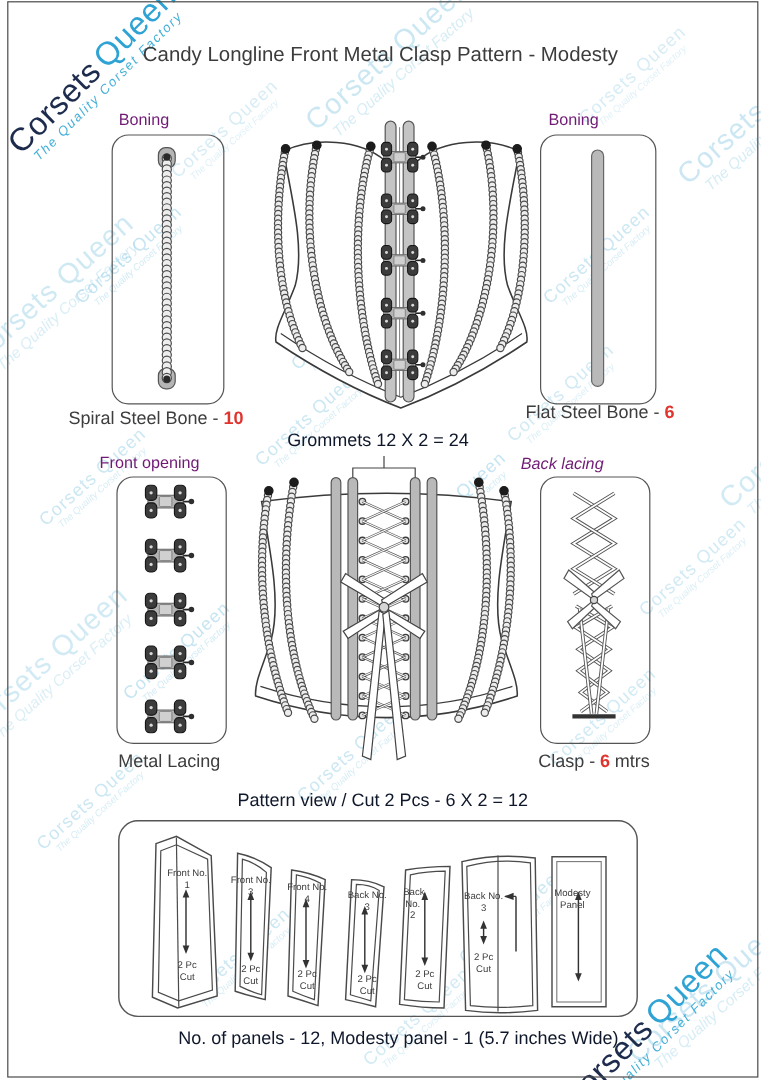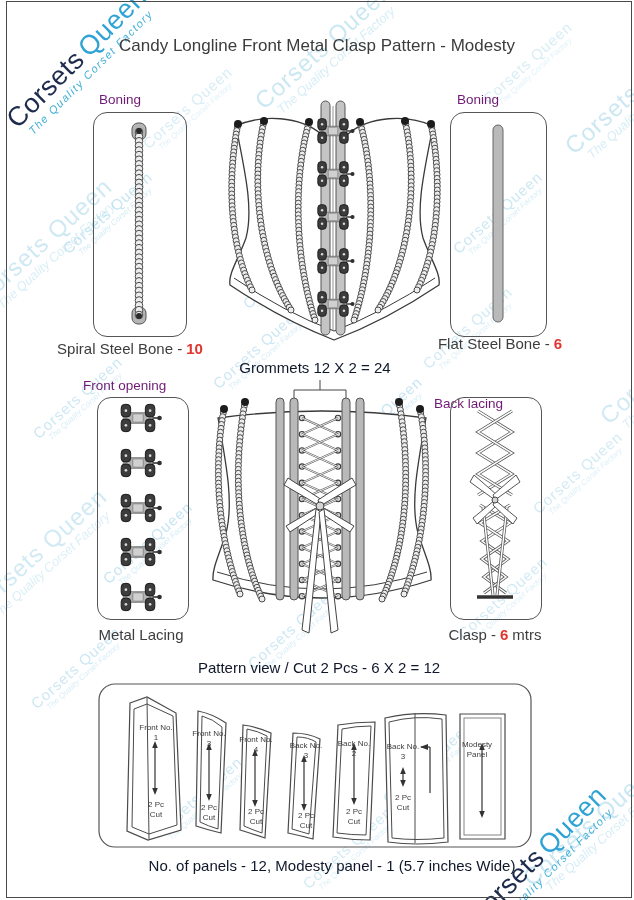--- a/index.html
+++ b/index.html
@@ -528,21 +528,21 @@
 <div class="cap" style="left:40px;top:340px;width:180px;">
   <span>Spiral Steel Bone -</span><span class="qty" style="color:#e0352f;">10</span>
 </div>
 <div class="cap" style="left:410px;top:335px;width:180px;">
   <span>Flat Steel Bone -</span><span class="qty" style="color:#e0352f;">6</span>
 </div>
 
 <div class="note" style="left:215px;top:359px;width:200px;">Grommets 12 X 2 = 24</div>
 
 <div class="lbl" style="left:83px;top:378px;width:120px;">Front opening</div>
-<div class="lbl" style="left:434px;top:396px;width:120px;">Back lacing</div>
+<div class="lbl" style="left:434px;top:379px;width:120px;font-style:italic;">Back lacing</div>
 
 <div class="hwbox" style="left:97px;top:397px;width:90px;height:221px;"></div>
 <svg id="svg-clasps" style="left:97px;top:397px;" width="90" height="221" viewBox="0 0 90 221">
     <use href="#clasp" transform="translate(41,21) scale(1.05)"></use>
     <use href="#clasp" transform="translate(41,66) scale(1.05)"></use>
     <use href="#clasp" transform="translate(41,111) scale(1.05)"></use>
     <use href="#clasp" transform="translate(41,155) scale(1.05)"></use>
     <use href="#clasp" transform="translate(41,200) scale(1.05)"></use>
   </svg>
 
@@ -922,21 +922,21 @@
   </svg>
 
 <div class="pp" style="left:138px;top:723px;width:36px;">Front No. 1</div>
 <div class="pp" style="left:144px;top:800px;width:24px;">2 Pc Cut</div>
 <div class="pp" style="left:191px;top:729px;width:36px;">Front No. 3</div>
 <div class="pp" style="left:197px;top:803px;width:24px;">2 Pc Cut</div>
 <div class="pp" style="left:238px;top:735px;width:36px;">Front No. 4</div>
 <div class="pp" style="left:244px;top:807px;width:24px;">2 Pc Cut</div>
 <div class="pp" style="left:288px;top:741px;width:36px;">Back No. 3</div>
 <div class="pp" style="left:294px;top:811px;width:24px;">2 Pc Cut</div>
-<div class="pp" style="left:336px;top:739px;width:36px;">Back No. 2</div>
+<div class="pp" style="left:336px;top:739px;width:16px;">Back No. 2</div>
 <div class="pp" style="left:342px;top:807px;width:24px;">2 Pc Cut</div>
 <div class="pp" style="left:385px;top:742px;width:36px;">Back No. 3</div>
 <div class="pp" style="left:391px;top:793px;width:24px;">2 Pc Cut</div>
 <div class="pp" style="left:459px;top:740px;width:36px;">Modesty Panel</div>
 
 <div class="note" style="left:82px;top:857px;width:500px;">No. of panels - 12, Modesty panel - 1 (5.7 inches Wide)</div>
 
 <svg width="0" height="0" style="position:absolute">
     <defs>
       <g id="clasp">

